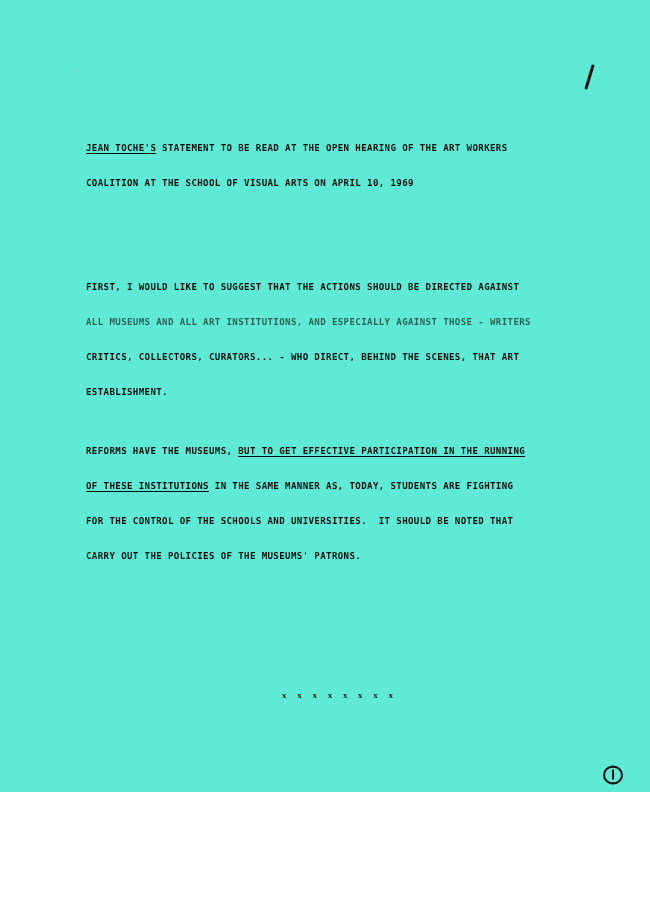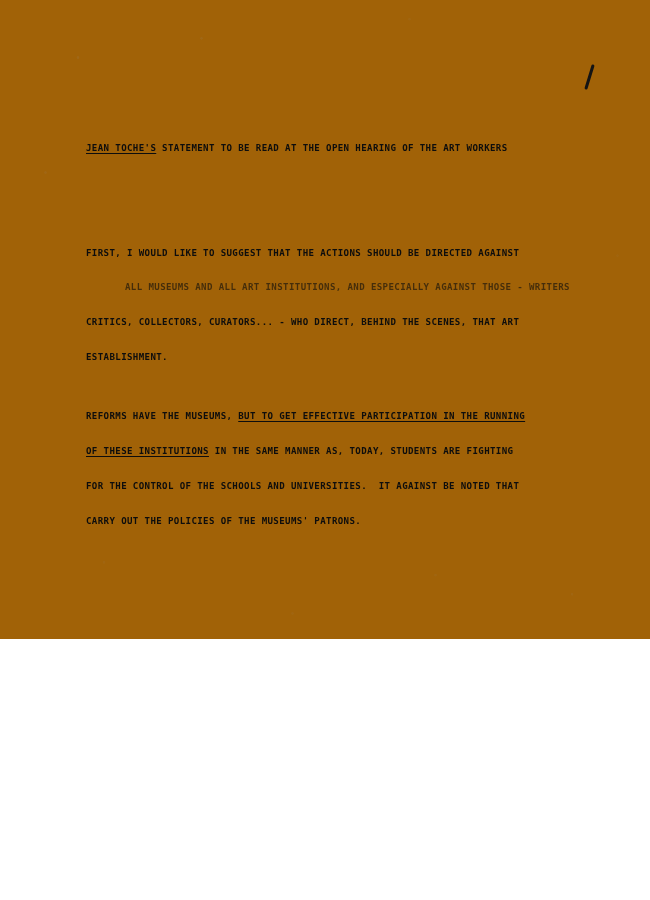--- a/index.html
+++ b/index.html
@@ -3,22 +3,22 @@
 <meta charset="utf-8">
 <style>
   html, body {
     margin: 0;
     padding: 0;
     background: #ffffff;
   }
   .page {
     position: relative;
     width: 650px;
-    height: 639px;
-    background: #a16207;
+    height: 792px;
+    background: #5eead4;
     overflow: hidden;
     font-family: "DejaVu Sans Mono", "Liberation Mono", monospace;
   }
   
   .grain {
     position: absolute;
     inset: 0;
     pointer-events: none;
     opacity: 0.55;
     background:
@@ -78,21 +78,20 @@
     left: 508px;
     top: 818px;
     width: 14px;
     height: 2.4px;
     background: #232323;
     transform: rotate(38deg);
     border-radius: 1px;
   }
   .faded-right {
     opacity: 0.62;
-    margin-left: 39px;
   }
 </style>
 </head>
 <body>
 
 <div class="page">
 
   <div class="grain"></div>
 
   <div class="hand-slash"></div>
@@ -103,33 +102,34 @@
       <line x1="11" y1="5.6" x2="11" y2="15.4" stroke="#151515" stroke-width="2"></line>
     </svg>
   </div>
 
   <div class="hand-tick"></div>
 
   <div class="doc">
 
     
     <div class="line"><span class="u">JEAN TOCHE'S</span><span> STATEMENT TO BE READ AT THE OPEN HEARING OF THE ART WORKERS</span></div>
+    <div class="line">COALITION AT THE SCHOOL OF VISUAL ARTS ON APRIL 10, 1969</div>
 
     <div class="blank"></div>
 
     
     <div class="line">FIRST, I WOULD LIKE TO SUGGEST THAT THE ACTIONS SHOULD BE DIRECTED AGAINST</div>
     <div class="line faded-right">ALL MUSEUMS AND ALL ART INSTITUTIONS, AND ESPECIALLY AGAINST THOSE - WRITERS</div>
     <div class="line">CRITICS, COLLECTORS, CURATORS... - WHO DIRECT, BEHIND THE SCENES, THAT ART</div>
     <div class="line">ESTABLISHMENT.</div>
 
     
     <div class="line"><span>REFORMS HAVE THE MUSEUMS, </span><span class="u">BUT TO GET EFFECTIVE PARTICIPATION IN THE RUNNING</span></div>
     <div class="line"><span class="u">OF THESE INSTITUTIONS</span><span> IN THE SAME MANNER AS, TODAY, STUDENTS ARE FIGHTING</span></div>
-    <div class="line">FOR THE CONTROL OF THE SCHOOLS AND UNIVERSITIES.  IT AGAINST BE NOTED THAT</div>
+    <div class="line">FOR THE CONTROL OF THE SCHOOLS AND UNIVERSITIES.  IT SHOULD BE NOTED THAT</div>
     <div class="line">CARRY OUT THE POLICIES OF THE MUSEUMS' PATRONS.</div>
 
     <div class="blank"></div>
     <div class="blank"></div>
 
     
     <div class="sep">x x x x x x x x</div>
 
     <div class="blank"></div>
     <div class="blank"></div>

